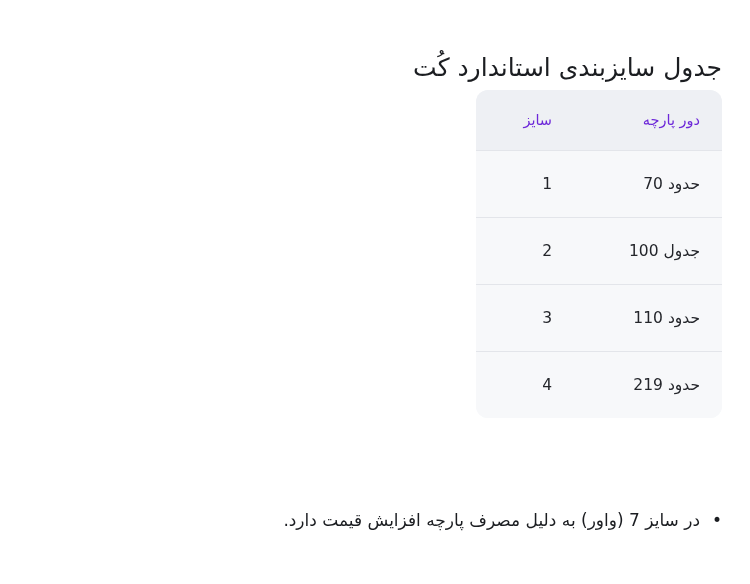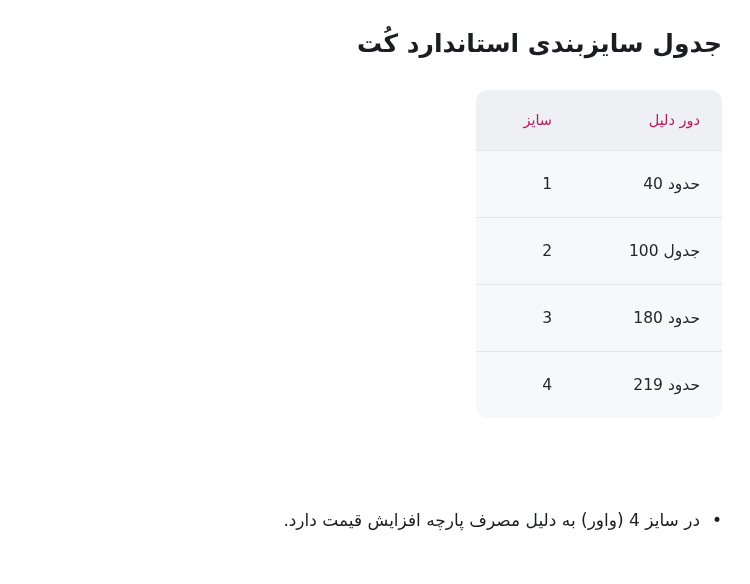--- a/index.html
+++ b/index.html
@@ -16,24 +16,24 @@
   }
   .page {
     position: relative;
     width: 750px;
     height: 584px;
     box-sizing: border-box;
     padding: 0;
   }
   .doc-title {
     position: absolute;
-    top: 12px;
+    top: 36px;
     right: 28px;
     font-size: 25px;
-    font-weight: 700;
+    font-weight: 400;
     letter-spacing: 0;
     color: #1b1d21;
     direction: rtl;
     white-space: nowrap;
   }
   .size-table-wrap {
     position: absolute;
     top: 90px;
     right: 28px;
     width: 246px;
@@ -46,21 +46,21 @@
     overflow: hidden;
     direction: rtl;
     table-layout: fixed;
   }
   table.size-table thead tr {
     background: #eef0f4;
   }
   table.size-table thead th {
     font-size: 14.5px;
     font-weight: 400;
-    color: #be185d;
+    color: #6d28d9;
     text-align: right;
     padding: 22px 22px 22px 10px;
     border: none;
     height: 30px;
     box-sizing: border-box;
   }
   table.size-table th.col-chest {
     width: 148px;
   }
   table.size-table th.col-size {
@@ -111,45 +111,45 @@
 <body>
 
 <div class="page">
 
   <h1 class="doc-title">جدول سایز‌بندی استاندارد کُت</h1>
 
   <div class="size-table-wrap">
     <table class="size-table">
       <thead>
         <tr>
-          <th class="col-chest">دور دلیل</th>
+          <th class="col-chest">دور پارچه</th>
           <th class="col-size">سایز</th>
         </tr>
       </thead>
       <tbody>
         <tr>
-          <td>حدود 40</td>
+          <td>حدود 70</td>
           <td>1</td>
         </tr>
         <tr>
           <td>جدول 100</td>
           <td>2</td>
         </tr>
         <tr>
-          <td>حدود 180</td>
+          <td>حدود 110</td>
           <td>3</td>
         </tr>
         <tr>
           <td>حدود 219</td>
           <td>4</td>
         </tr>
       </tbody>
     </table>
   </div>
 
   <div class="note-list">
     <div class="note-item">
       <span class="note-bullet">•</span>
-      <span class="note-text">در سایز 4 (واور) به دلیل مصرف پارچه افزایش قیمت دارد.</span>
+      <span class="note-text">در سایز 7 (واور) به دلیل مصرف پارچه افزایش قیمت دارد.</span>
     </div>
   </div>
 
 </div>
 
 </body></html>

